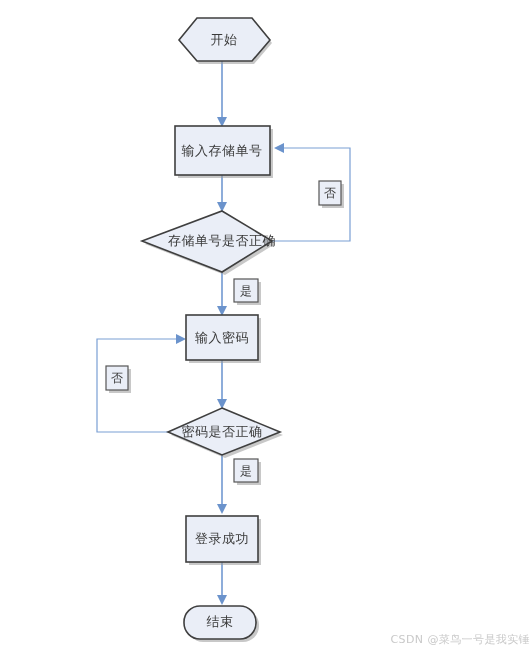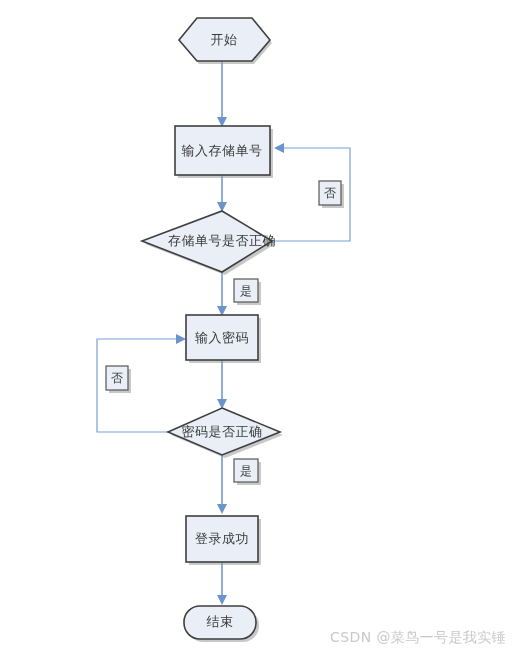--- a/index.html
+++ b/index.html
@@ -58,23 +58,23 @@
   .connector-thin {
     stroke: #7a9fd4;
     stroke-width: 1.2;
     fill: none;
   }
   .arrow-head {
     fill: #6b93cc;
   }
   #watermark {
     position: absolute;
-    right: 24px;
+    right: 0;
     bottom: 8px;
-    font-size: 14px;
+    font-size: 11px;
     color: #c9c9c9;
     font-family: "DejaVu Sans", "Liberation Sans", sans-serif;
     white-space: nowrap;
     letter-spacing: 0.4px;
   }
 </style>
 </head>
 <body>
 
 <svg id="flow-canvas" viewBox="0 0 530 655">

